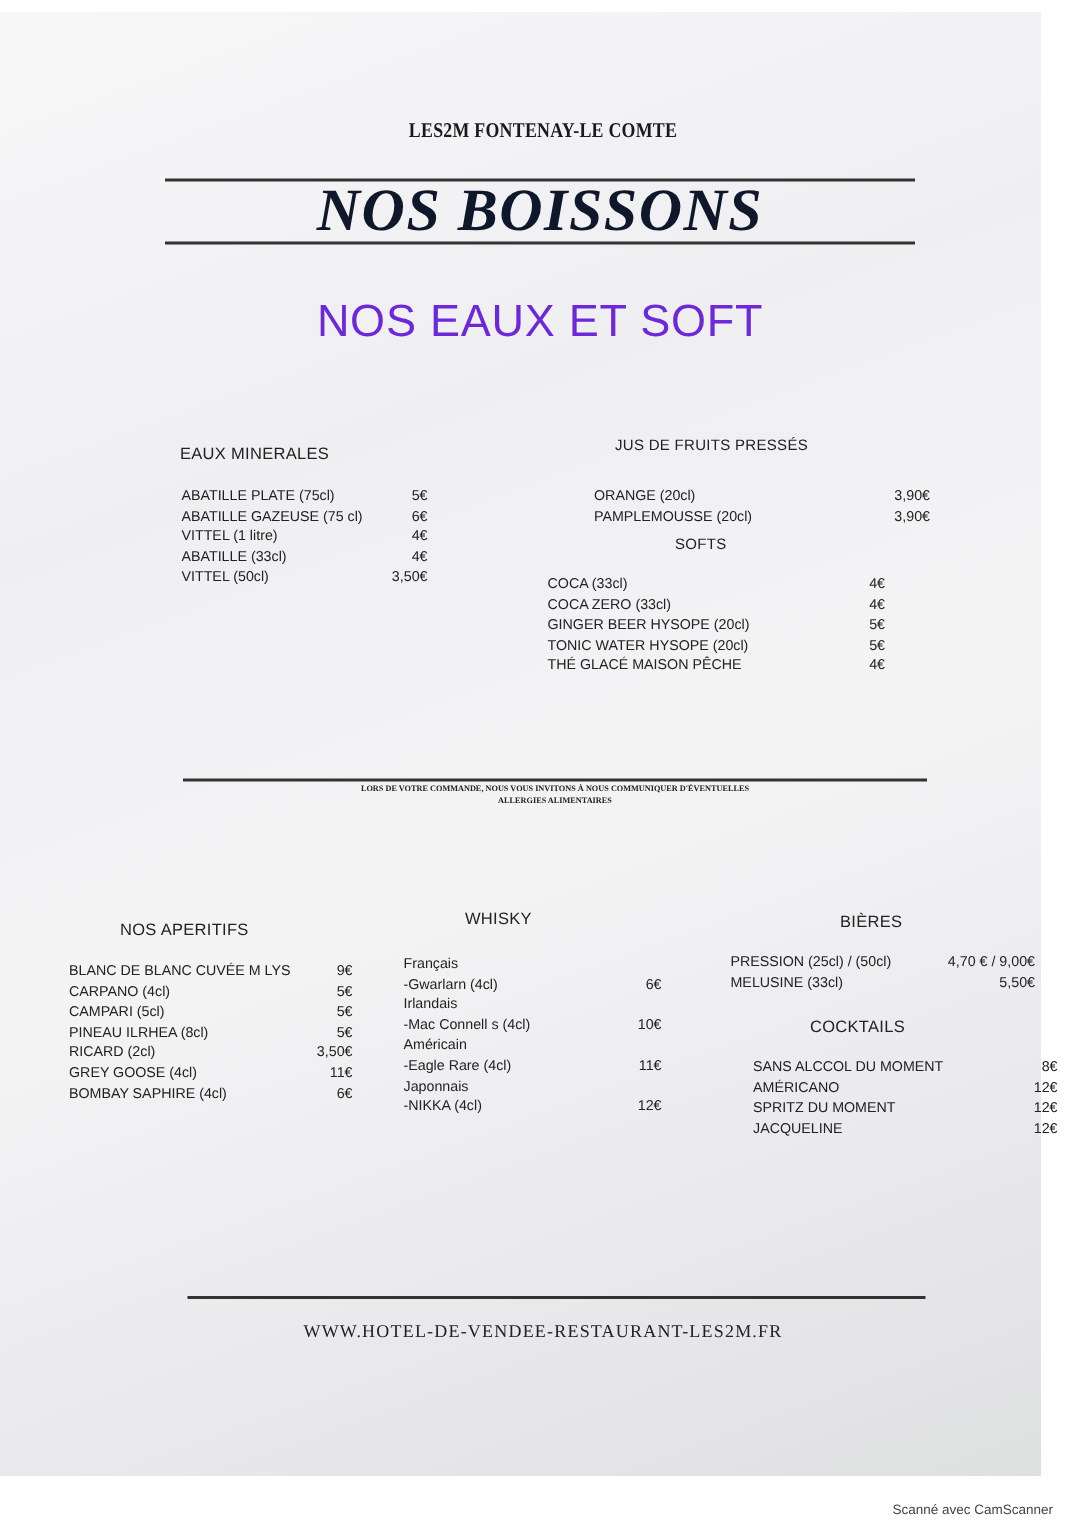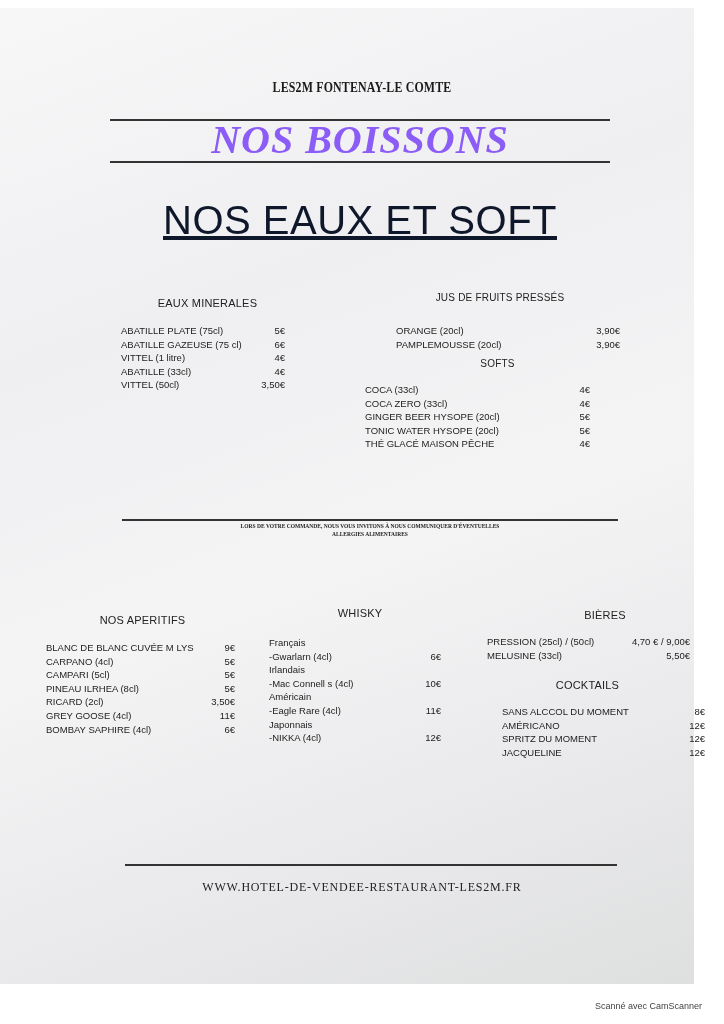--- a/index.html
+++ b/index.html
@@ -2,23 +2,23 @@
 <html><head>
 <meta charset="utf-8">
 <style>
   html, body { margin:0; padding:0; }
   body { width:724px; height:1024px; background:#ffffff; position:relative; overflow:hidden; font-family:"DejaVu Sans", sans-serif; color:#1a1a1a; }
   .paper { position:absolute; left:0; top:8px; width:694px; height:976px;
     background: linear-gradient(160deg, #f7f7f8 0%, #efeff1 30%, #f4f4f5 55%, #e9e9eb 80%, #dedfdf 100%); }
   .abs { position:absolute; }
   .restaurant { left:0; width:724px; top:80px; text-align:center; font-family:"Liberation Serif", serif; font-weight:bold; font-size:14px; letter-spacing:0.2px; transform:scaleX(0.85); }
   .hr { position:absolute; height:1.5px; background:#333; }
-  .main-title { left:110px; width:500px; top:116px; text-align:center; font-family:"Liberation Serif", serif; font-weight:bold; font-style:italic; font-size:40px; letter-spacing:1px; line-height:48px; color:#8b5cf6; }
-  .sub-title { left:110px; width:500px; top:198px; text-align:center; font-family:"Liberation Sans", sans-serif; font-size:40px; color:#0f172a; letter-spacing:0.5px;text-decoration:underline; }
-  .sec-title { font-family:"Liberation Sans", sans-serif; font-size:11px; color:#222; text-align:center; letter-spacing:0.2px; }
+  .main-title { left:110px; width:500px; top:116px; text-align:center; font-family:"Liberation Serif", serif; font-weight:bold; font-style:italic; font-size:40px; letter-spacing:1px; line-height:48px; color:#0f172a; }
+  .sub-title { left:110px; width:500px; top:198px; text-align:center; font-family:"Liberation Sans", sans-serif; font-size:30px; color:#6d28d9; letter-spacing:0.5px; }
+  .sec-title { font-family:"Liberation Sans", sans-serif; font-size:11px; color:#222; letter-spacing:0.2px; }
   .row { position:relative; height:13.6px; }
   .row .name { position:absolute; left:0; }
   .row .val { position:absolute; right:0; }
   .list { position:absolute; font-family:"Liberation Sans", sans-serif; font-size:9.5px; color:#222; }
   .allergy { left:110px; width:520px; top:522px; text-align:center; font-family:"Liberation Serif", serif; font-weight:bold; font-size:5.5px; line-height:8px; color:#222; }
   .website { left:150px; width:424px; top:880px; text-align:center; font-family:"Liberation Serif", serif; font-weight:normal; font-size:12px; letter-spacing:0.8px; color:#222; }
   .footer { right:22px; top:1001px; font-family:"Liberation Sans", sans-serif; font-size:9px; color:#444; }
 </style>
 </head>
 <body>

